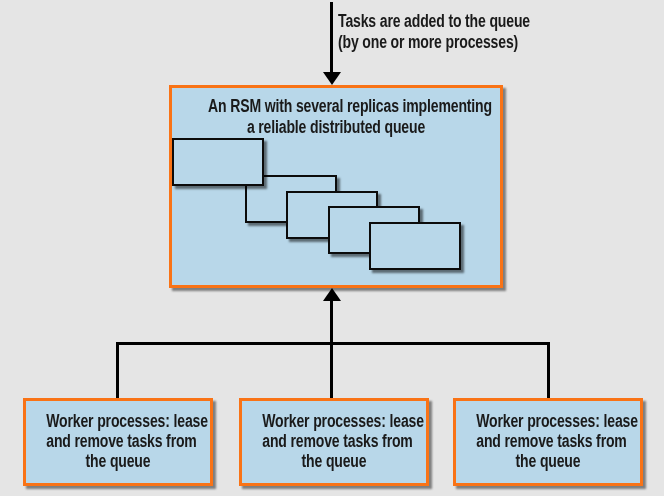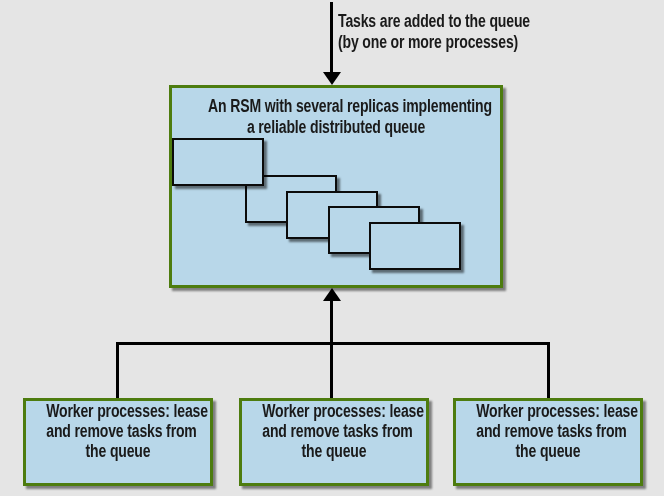--- a/index.html
+++ b/index.html
@@ -31,37 +31,37 @@
   .cline {
     display:block; white-space:nowrap;
     font-size:18px; line-height:21px; letter-spacing:-0.2px;
     transform:scaleX(0.78); transform-origin:50% 50%;
   }
   .cline.leftalign { transform-origin:0 50%; text-align:left; }
   
   .toptext { position:absolute; left:338px; top:11px; }
   
   .bluebox {
-    position:absolute; background:#b8d7e9; border:3px solid #4d7c0f;
+    position:absolute; background:#b8d7e9; border:3px solid #f97316;
     box-shadow:3px 3px 2px rgba(0,0,0,0.45);
   }
   .rsm { left:169px; top:85px; width:328px; height:197px; }
   .rsm-title { padding-top:8px; text-align:center; }
   .replica {
     position:absolute; width:88px; height:44px;
     background:#b8d7e9; border:2.5px solid #0b0b0b;
     box-shadow:3px 3px 2px rgba(0,0,0,0.5);
   }
   .replica:nth-of-type(1) { left:32px;  top:71px;  }
   .replica:nth-of-type(2) { left:73px;  top:87px;  }
   .replica:nth-of-type(3) { left:114px; top:103px; }
   .replica:nth-of-type(4) { left:156px; top:118px; }
   .replica:nth-of-type(5) { left:197px; top:134px; }
   .worker { top:398px; width:184px; height:82px; text-align:center; }
-  .worker .inner { }
+  .worker .inner { padding-top:10px; }
   .worker .cline { line-height:20px; }
   .worker.w1 { left:23px;  }
   .worker.w2 { left:239px; }
   .worker.w3 { left:453px; }
 </style>
 </head>
 <body>
 
 <div class="canvas">
 

